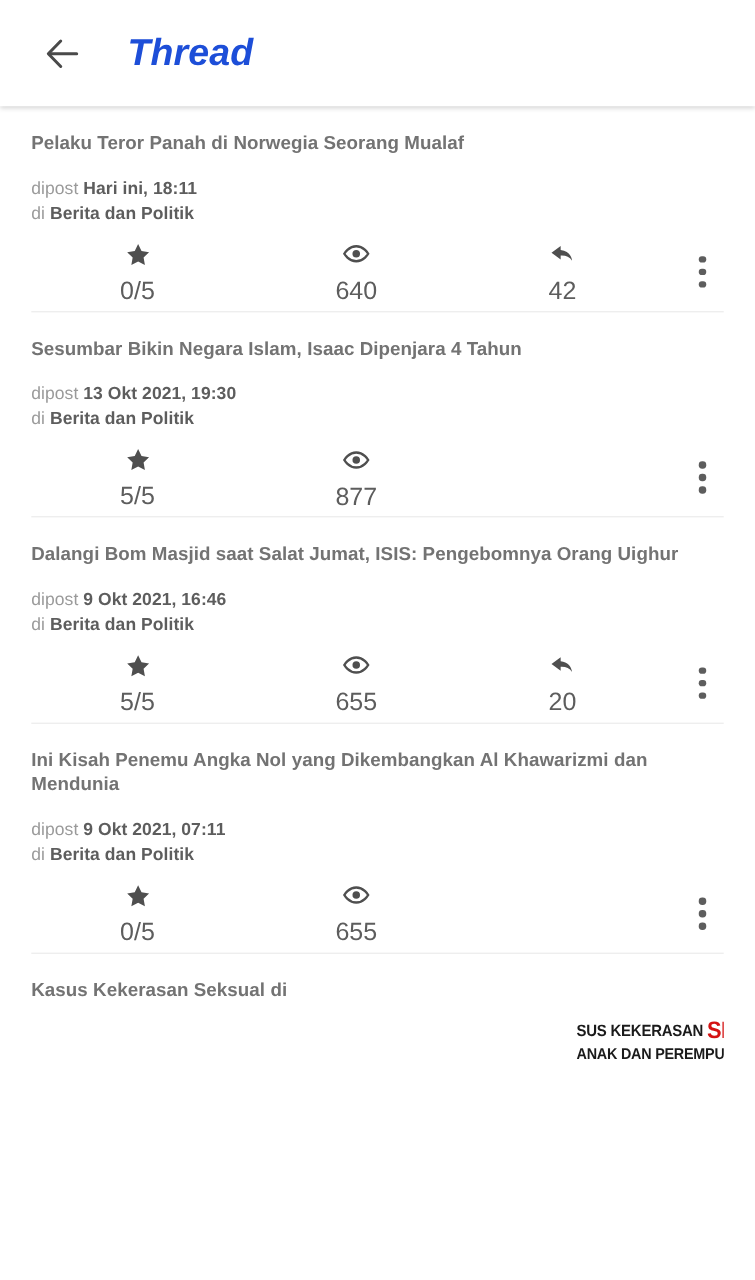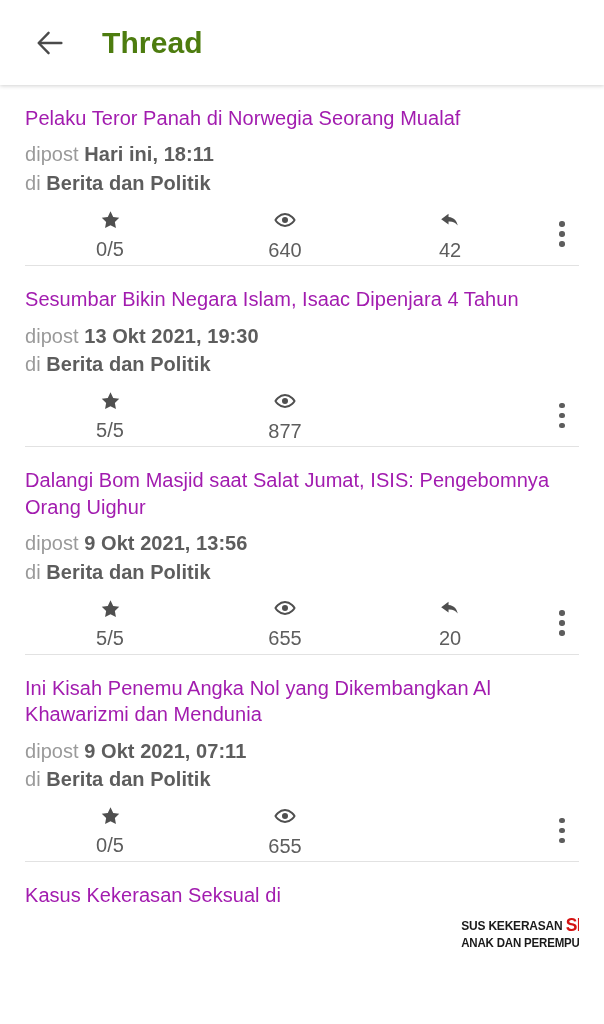--- a/index.html
+++ b/index.html
@@ -43,24 +43,25 @@
     background: transparent;
     border: none;
     cursor: pointer;
     border-radius: 50%;
   }
   .back-btn svg { display: block; }
 
   .appbar-title {
     font-size: 30px;
     font-weight: bold;
-    color: #4d7c0f;
+    color: #1d4ed8;
     letter-spacing: 0.1px;
     margin-left: 24px;
     line-height: 1;
+    font-style: italic;
   }
 
   
   .thread-list {
     position: relative;
     background: #ffffff;
   }
 
   .thread-item {
     position: relative;
@@ -75,30 +76,30 @@
     justify-content: space-between;
     gap: 14px;
   }
 
   .thread-main {
     flex: 1 1 auto;
     min-width: 0;
   }
 
   .thread-title {
-    font-size: 20px;
-    font-weight: 400;
-    color: #a21caf;
+    font-size: 15px;
+    font-weight: 700;
+    color: #737373;
     line-height: 1.32;
     letter-spacing: 0.05px;
   }
 
   .thread-meta {
-    margin-top: 9px;
-    font-size: 20px;
+    margin-top: 16px;
+    font-size: 14px;
     color: #9a9a9a;
     line-height: 1.42;
     letter-spacing: 0.05px;
   }
   .thread-meta b {
     color: #5d5d5d;
     font-weight: bold;
   }
 
   
@@ -310,21 +311,21 @@
       </div>
     </div>
     <div class="divider"></div>
 
     <div class="thread-item">
       <div class="thread-row">
         <div class="thread-main">
           <div class="thread-title">Dalangi Bom Masjid saat Salat Jumat, ISIS: Pengebomnya Orang Uighur</div>
           <div class="thread-meta">
             <span>dipost</span>
-            <b>9 Okt 2021, 13:56</b><br>
+            <b>9 Okt 2021, 16:46</b><br>
             <span>di</span>
             <b>Berita dan Politik</b>
           </div>
         </div>
       </div>
       <div class="stats-row">
         <div class="stat stat-rating">
           <span>
             <svg width="21" height="21" viewBox="0 0 24 24" fill="#4f4f4f">
               <polygon points="12,2.6 15.1,9 22,10 17,14.9 18.2,21.8 12,18.5 5.8,21.8 7,14.9 2,10 8.9,9"></polygon>

